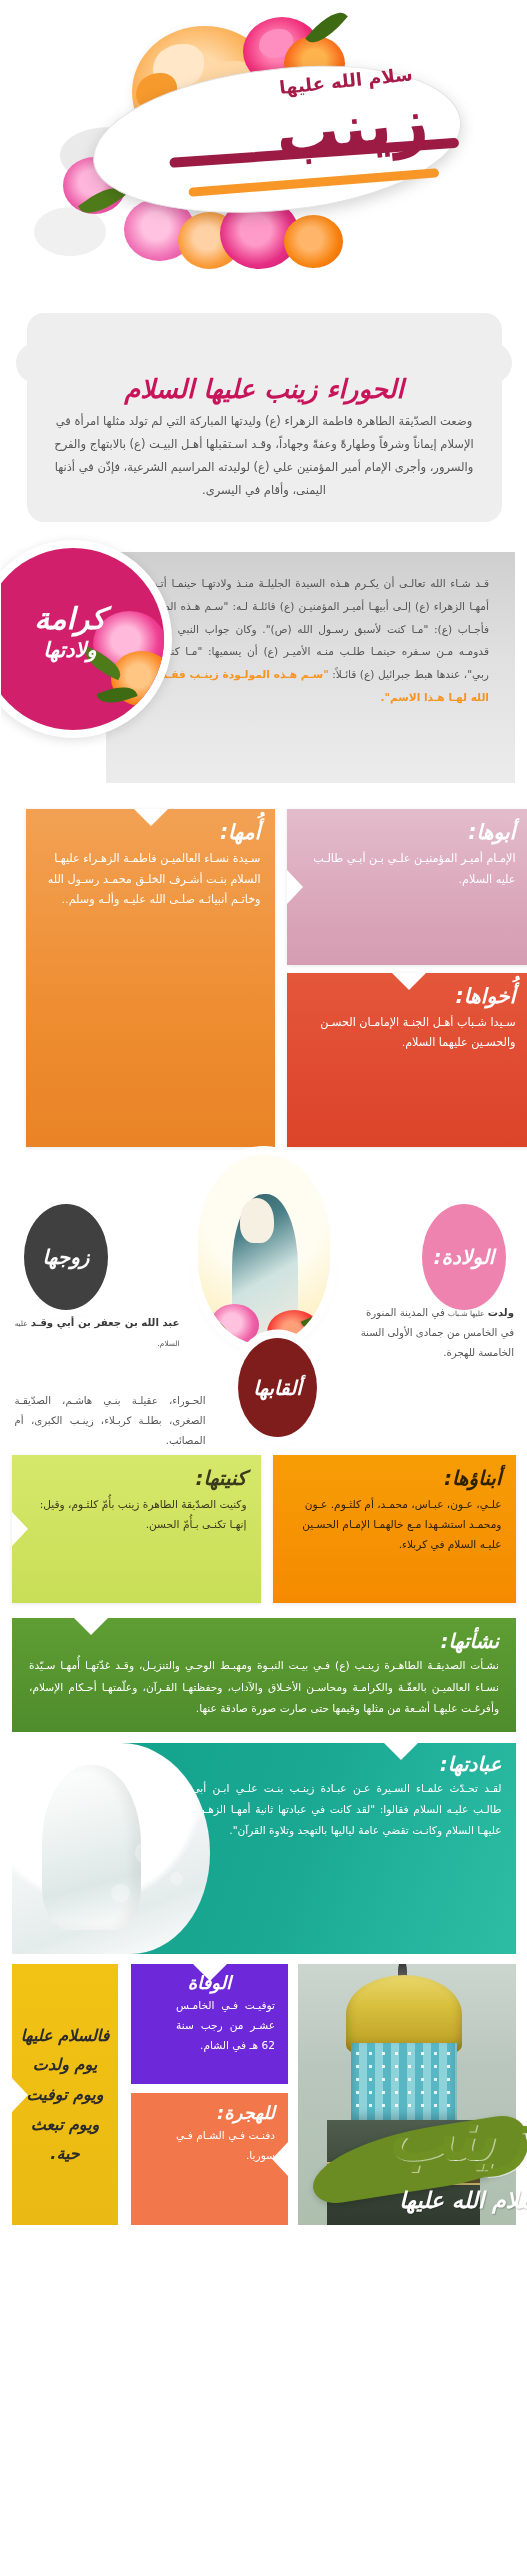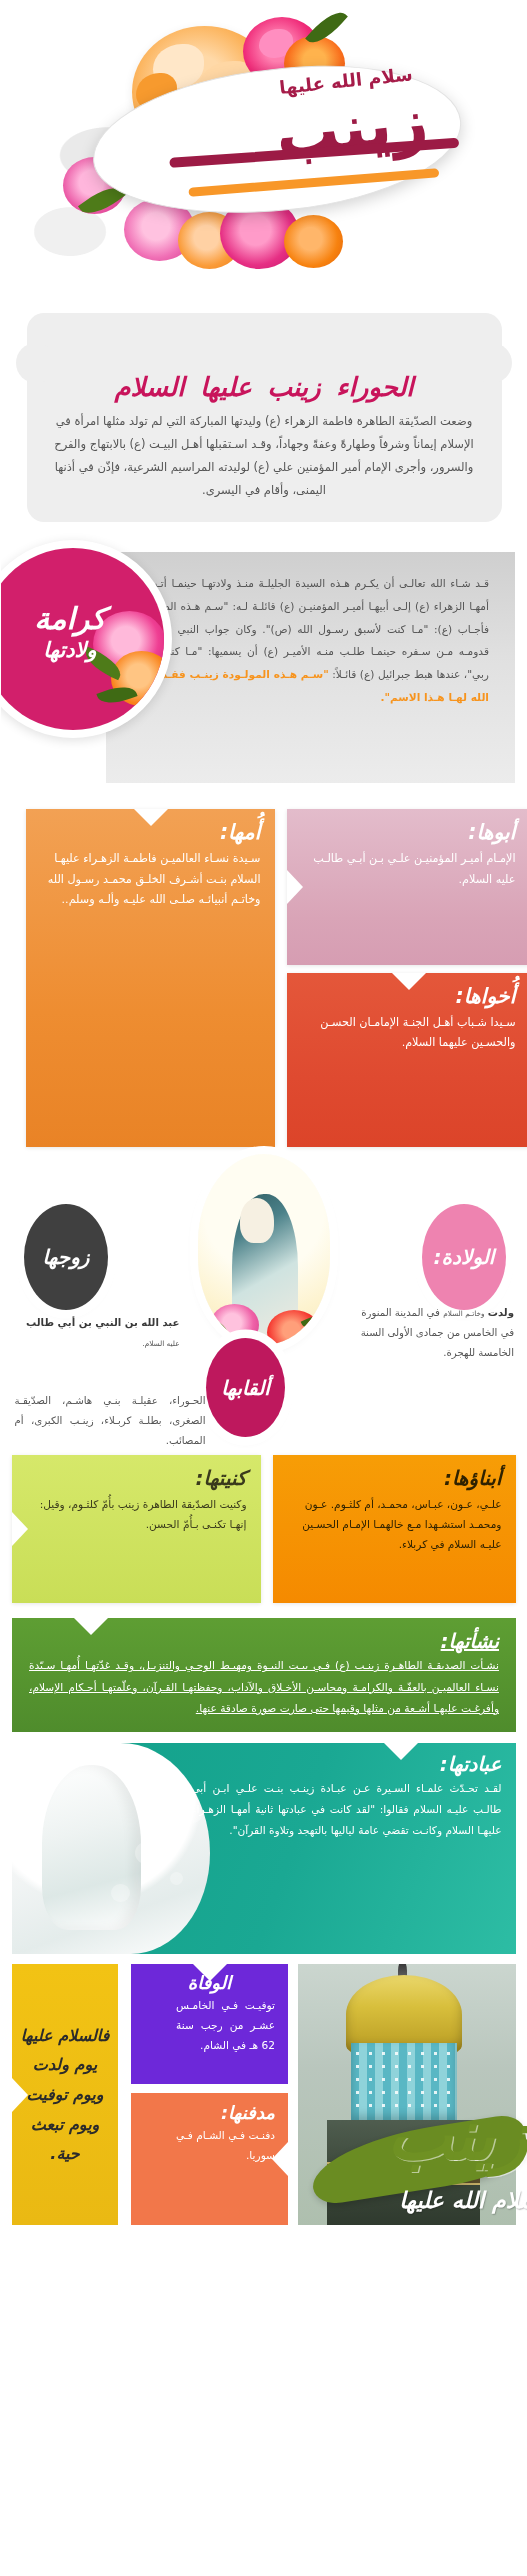--- a/index.html
+++ b/index.html
@@ -65,21 +65,21 @@
     position:relative; margin:0 auto; width:475px; background:#eeeeee;
     border-radius:17px; padding:63px 20px 20px; text-align:center;
   }
   .intro-cloud:before,.intro-cloud:after{
     content:""; position:absolute; top:30px; width:40px; height:40px;
     background:#eeeeee; border-radius:50%;
   }
   .intro-cloud:before{ left:-10.6px; } .intro-cloud:after{ right:-10.6px; }
   .intro-title {
     font-size:26px; color:#c8145b; font-weight:bold; font-style:italic;
-    margin-bottom:8px; line-height:1;font-family:Liberation Mono, monospace;
+    margin-bottom:8px; line-height:1;
   }
   .intro-body { font-size:11.5px; line-height:2.0; color:#555; }
 
   
   .karama { position:relative; width:528px; height:264px; margin-top:4px; }
   .karama-box {
     position:absolute; right:13px; top:12px; width:409px; height:231px;
     background:linear-gradient(180deg,#cfcfcf 0%, #e0e0e0 45%, #ececec 100%);
     padding:20px 26px 13px 22.4px;
   }
@@ -158,21 +158,21 @@
   .mid-txt .tiny { font-size:7.3px; }
 
   
   .pair { position:relative; width:528px; height:158px; }
   .pair .card h3 { font-size:20px; }
   .pair .card p { font-size:10.6px; line-height:1.9; }
 
   
   .greenbar {
     position:relative; margin:9.2px 12px 0; padding:10.6px 17px 13px;
-    background:linear-gradient(180deg,#5e9e33 0%, #4f8c2c 100%); color:#fff;text-decoration:underline;
+    background:linear-gradient(180deg,#5e9e33 0%, #4f8c2c 100%); color:#fff;
   }
   .greenbar h3 { font-size:20px; font-weight:bold; font-style:italic; margin-bottom:2.6px; }
   .greenbar p { font-size:10.6px; line-height:2.0; text-align:justify; }
 
   
   .teal { position:relative; margin:10.6px 12px 0; height:211px; overflow:hidden; }
   .teal-bg {
     position:absolute; inset:0;
     background:linear-gradient(110deg,#11a089 0%, #1aa893 55%, #2dbda4 100%);
   }
@@ -364,32 +364,32 @@
     <div class="leaf" style="left:0px;top:165px;width:32px;height:13px;transform:rotate(22deg);"></div>
     <div class="leaf" style="left:104px;top:161px;width:30px;height:13px;transform:rotate(-24deg);background:#3f6a14;"></div>
   </div>
 
   <div class="circ arabic" style="left:24px;top:57px;background:#404040;">
     <span>زوجها</span>
   </div>
   <div class="circ arabic" style="left:422px;top:57px;background:#ee83b0;">
     <span>الولادة:</span>
   </div>
-  <div class="circ arabic" style="left:206px;top:191px;background:#be185d;width:79px;height:99px;">
+  <div class="circ arabic" style="left:238px;top:191px;background:#7f1d1d;width:79px;height:99px;">
     <span>ألقابها</span>
   </div>
 
   <div class="mid-txt arabic" style="left:14.5px;top:166px;width:165px;text-align:right;">
-    <span style="font-weight:bold;color:#3a3a3a;">عبد الله بن النبي بن أبي طالب</span>
+    <span style="font-weight:bold;color:#3a3a3a;">عبد الله بن جعفر بن أبي وقـد</span>
     <span class="tiny">عليه السلام.</span>
   </div>
 
   <div class="mid-txt arabic" style="left:356px;top:156px;width:158px;text-align:right;">
     <span style="font-weight:bold;color:#3a3a3a;">ولدت</span>
-    <span class="tiny">وخاتـم السلام</span>
+    <span class="tiny">عليها شـباب</span>
     <span>في المدينة المنورة في الخامس من جمادى الأولى السنة الخامسة للهجرة.</span>
   </div>
 
   <div class="mid-txt arabic" style="left:14.5px;top:244px;width:191px;text-align:justify;">الحـوراء، عقيلـة بنـي هاشـم، الصدّيقـة الصغرى، بطلـة كربـلاء، زينـب الكبرى، أم المصائب.</div>
 </div>
 
 <div class="pair">
   <div class="card" style="left:12px;top:4px;width:249px;height:148px;background:linear-gradient(180deg,#d6e86a 0%,#c9de57 100%);color:#3a3a1c;">
     <div class="notch-left"></div>
     <h3 class="arabic">كنيتها:</h3>
@@ -429,21 +429,21 @@
   </div>
 
   <div class="b-dark">
     <div class="notch-top"></div>
     <h3 class="arabic">الوفاة</h3>
     <p class="arabic">توفيـت فـي الخامـس عشـر من رجب سنة 62 هـ في الشام.</p>
   </div>
 
   <div class="b-orange">
     <div class="notch-right"></div>
-    <h3 class="arabic">مدفنها:</h3>
+    <h3 class="arabic">للهجرة:</h3>
     <p class="arabic">دفنـت فـي الشـام فـي سوريا.</p>
   </div>
 
   <div class="b-photo">
     <div class="shrine-spire"></div>
     <div class="shrine-dome"></div>
     <div class="shrine-drum"></div>
     <div class="shrine-dots"></div>
     <div class="shrine-base"></div>
     <div class="shrine-band"></div>

